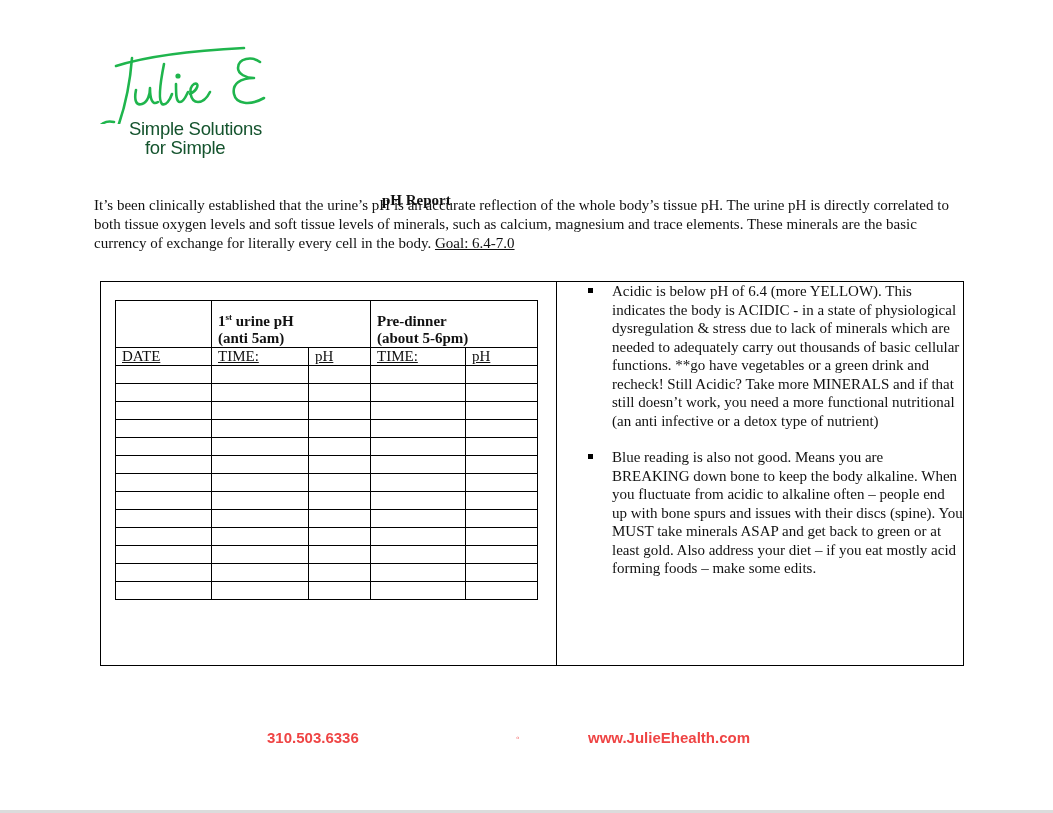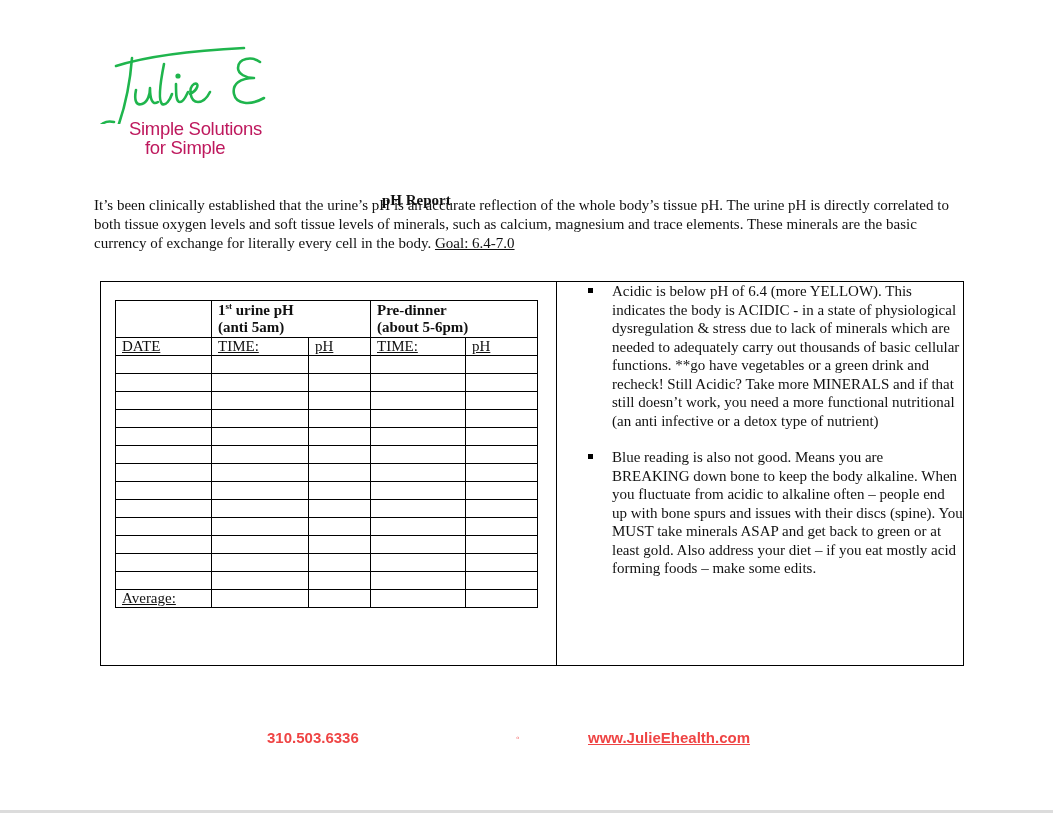--- a/index.html
+++ b/index.html
@@ -9,21 +9,21 @@
     font-family: "Liberation Serif", "DejaVu Serif", serif;
   }
   .page-bottom-edge {
     position: absolute; left: 0; top: 810px; width: 1053px; height: 3px; background: #dcdcdc;
   }
   
   .logo { position: absolute; left: 94px; top: 44px; width: 180px; height: 116px; }
   .logo svg { position: absolute; left: 0; top: 0; }
   .logo-line1, .logo-line2 {
     position: absolute; font-family: "Liberation Sans", "DejaVu Sans", sans-serif;
-    color: #be185d; font-size: 18.5px; letter-spacing: -0.3px; white-space: nowrap;
+    color: #14532d; font-size: 18.5px; letter-spacing: -0.3px; white-space: nowrap;
   }
   .logo-line1 { left: 35px; top: 74px; }
   .logo-line2 { left: 51px; top: 93px; }
 
   .title {
     position: absolute; left: 382px; top: 192px; font-weight: bold; font-size: 15px;
   }
   .intro {
     position: absolute; left: 94px; top: 196px; width: 870px;
     font-size: 15px; line-height: 19px;
@@ -41,39 +41,39 @@
 
   
   table.log {
     position: absolute; left: 115px; top: 300px;
     border-collapse: collapse; font-size: 15px;
   }
   table.log td {
     border: 1.5px solid #000; padding: 0 6px; height: 18px; line-height: 17px;
     vertical-align: bottom; box-sizing: border-box;
   }
-  table.log tr.group td { height: 37px; font-weight: bold; line-height: 17px; vertical-align: top; padding-top: 1px; }
+  table.log tr.group td { height: 37px; font-weight: bold; line-height: 17px; vertical-align: top; padding-top: 12px; }
   table.log .u { text-decoration: underline; margin-left: 16px; }
   sup { font-size: 9px; line-height: 0; }
 
   
   .notes { position: absolute; left: 583px; top: 282px; width: 380px; font-size: 15px; line-height: 18.5px; }
   .note { position: relative; padding-left: 29px; margin-bottom: 18px; }
   .note .bullet {
     position: absolute; left: 5px; top: 6px; width: 5px; height: 5px; background: #000;
   }
 
   
   .footer {
     position: absolute; top: 729px; font-family: "Liberation Sans", "DejaVu Sans", sans-serif;
     font-weight: bold; font-size: 15px; color: #ef4444;
   }
   .phone { left: 267px; }
   .sep { left: 516px; font-size: 10px; top: 732px; font-weight: normal; }
-  .web { left: 588px; text-decoration: underline; cursor: pointer; }
+  .web { left: 588px; cursor: pointer; }
 </style>
 </head>
 <body>
 
 <div class="logo">
   <svg width="180" height="80" viewBox="0 0 180 80">
     <g fill="none" stroke="#1fb54d" stroke-width="2.6" stroke-linecap="round" stroke-linejoin="round">
       <path d="M22 22 C60 10 110 6 150 4"></path>
       <path d="M38 14 C36 40 32 62 22 88 C16 100 4 100 4 88 C4 80 12 76 20 78"></path>
       <path d="M42 46 C40 56 42 62 48 60 C54 58 56 50 56 44 C56 54 58 62 64 58"></path>
@@ -200,27 +200,20 @@
         <td></td>
         <td></td>
       </tr>
       <tr>
         <td></td>
         <td></td>
         <td></td>
         <td></td>
         <td></td>
       </tr>
-      <tr id="avg-row">
-      <td class="u">Average:</td>
-      <td></td>
-      <td></td>
-      <td></td>
-      <td></td>
-    </tr>
   </tbody>
 </table>
 
 <div class="notes">
   <div class="note">
     <span class="bullet"></span>
     <span>Acidic is below pH of 6.4 (more YELLOW). This indicates the body is ACIDIC - in a state of physiological dysregulation &amp; stress due to lack of minerals which are needed to adequately carry out thousands of basic cellular functions. **go have vegetables or a green drink and recheck! Still Acidic? Take more MINERALS and if that still doesn’t work, you need a more functional nutritional (an anti infective or a detox type of nutrient)</span>
   </div>
   <div class="note">
     <span class="bullet"></span>

